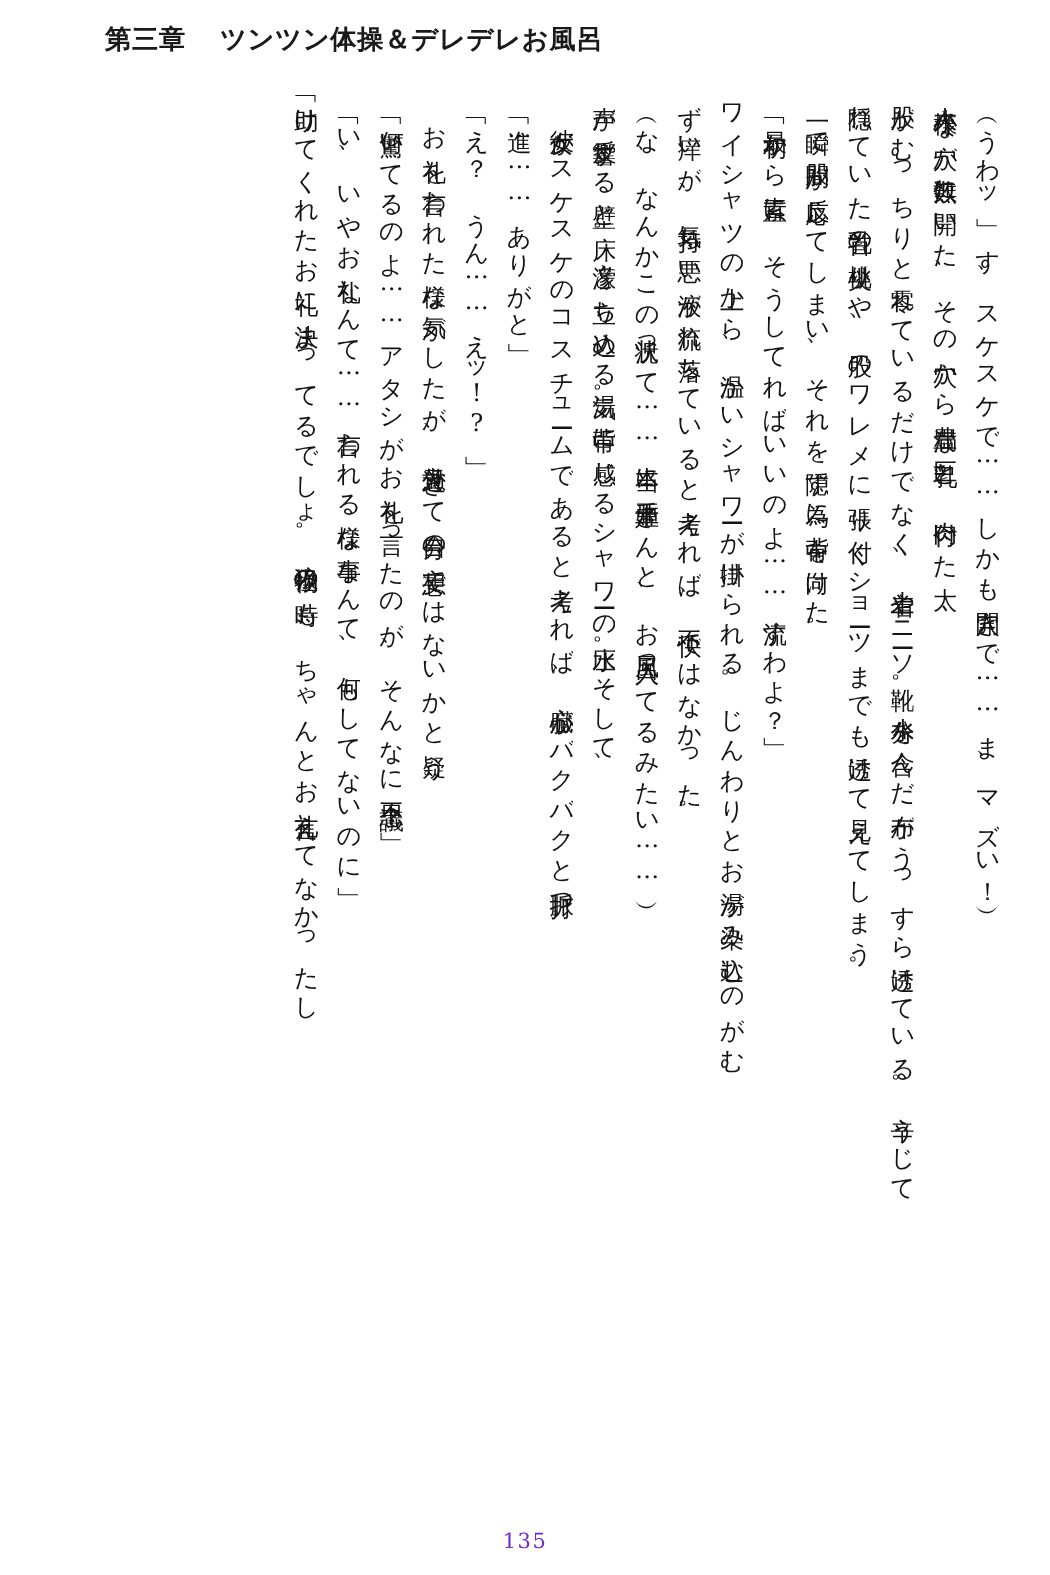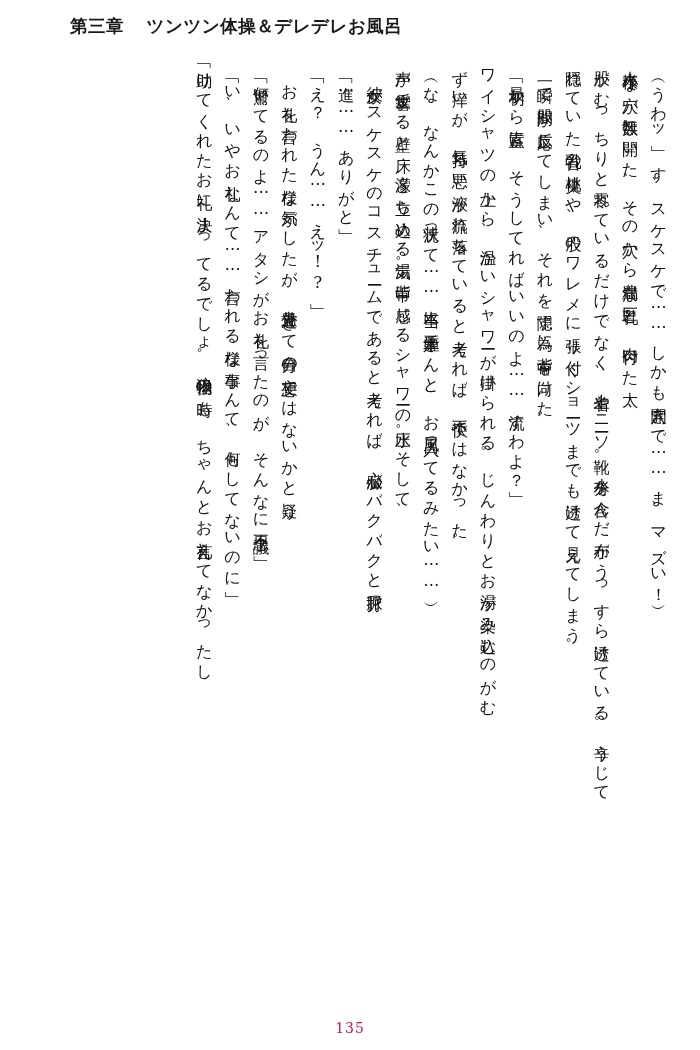--- a/index.html
+++ b/index.html
@@ -90,21 +90,21 @@
   
   .footer {
     height: 30px;
     display: flex;
     align-items: flex-end;
     justify-content: center;
   }
   .page-num {
     font-size: 14px;
     letter-spacing: 1px;
-    color: #be185d;
+    color: #6d28d9;
     font-family: "DejaVu Serif", "Liberation Serif", serif;
   }
 </style>
 </head>
 <body>
 
 <div class="page">
 
   <div class="header">
     <div class="header-line">

